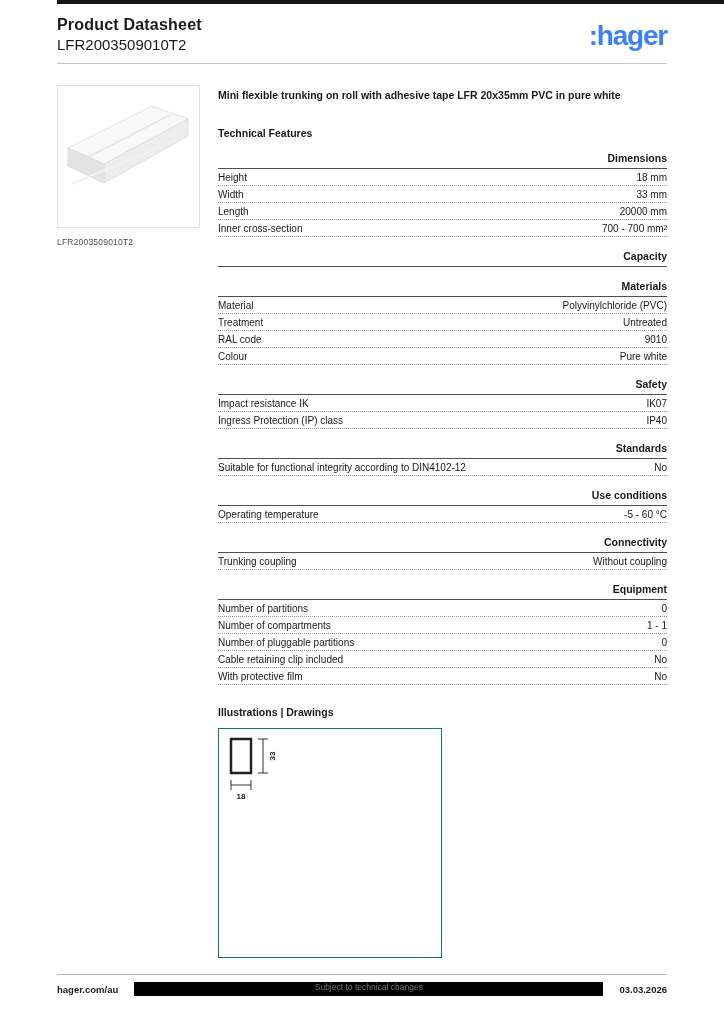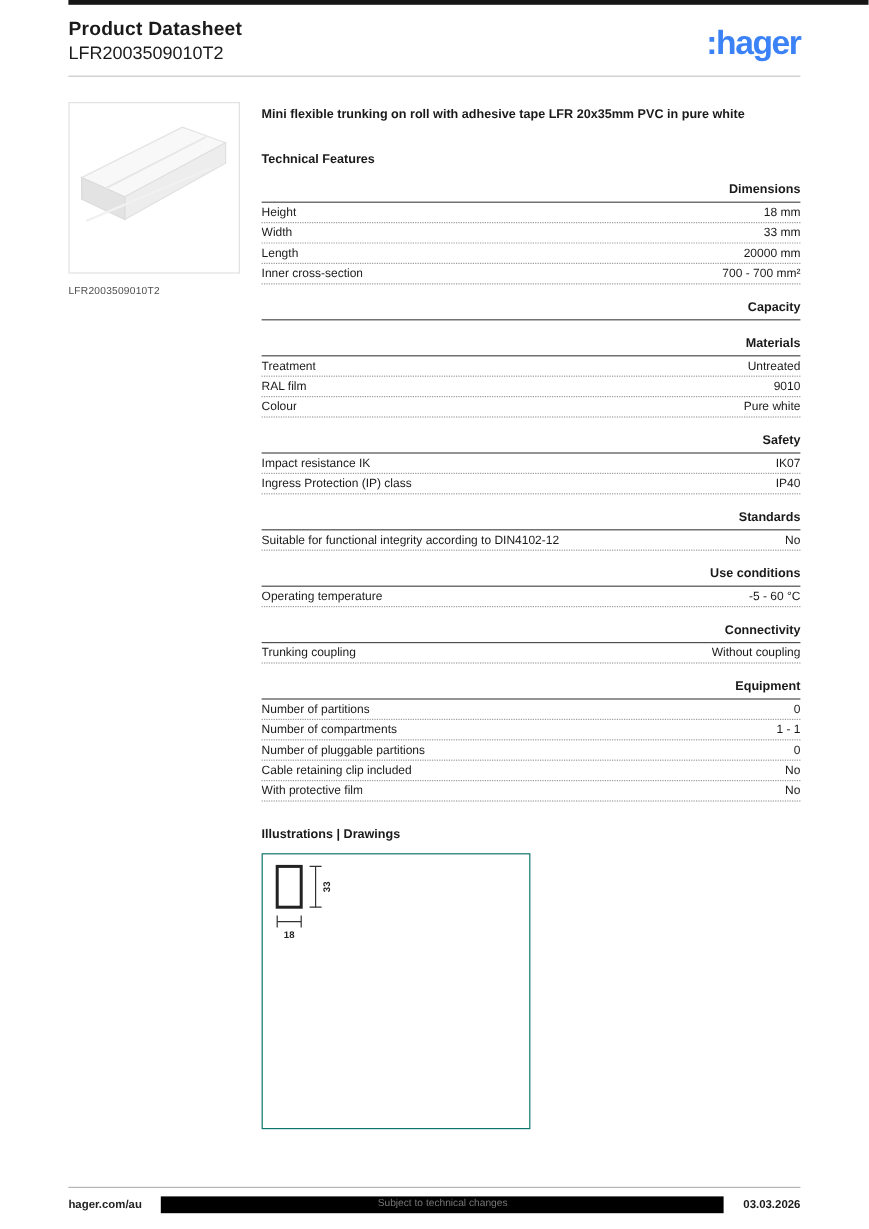--- a/index.html
+++ b/index.html
@@ -28,21 +28,21 @@
   .spec-heading { font-size:10.5px; font-weight:bold; padding-bottom:4px; border-bottom:1px solid #4f4f4f;text-align:right; }
   .spec-row { display:flex; justify-content:space-between; gap:10px; font-size:10px;
               padding:3px 0 2px; border-bottom:1px dotted #9b9b9b; }
   .spec-label { white-space:nowrap; overflow:hidden; text-overflow:ellipsis; }
   .spec-value { text-align:right; white-space:nowrap; }
 
   .illustrations { margin-top:21px; }
   .illu-heading { font-size:10.5px; font-weight:bold; }
   .drawing-box { width:224px; height:230px; border:1px solid #0f766e; margin-top:10px; background:#fff; }
 
-  .footer { margin-top:auto; padding-bottom:13px; }
+  .footer { margin-top:auto; padding-bottom:28px; }
   .footer-line { border-top:1px solid #b5b5b5; margin-bottom:7px; }
   .footer-row { display:flex; align-items:center; }
   .footer-site { font-size:9.5px; font-weight:bold; color:#222; text-decoration:none; }
   .footer-notice-bar { flex:1 1 auto; margin:0 16px; background:#000000; height:14px;
                        display:flex; align-items:flex-start; justify-content:center; }
   .footer-notice { font-size:8.5px; color:#767676; }
   .footer-date { font-size:9.5px; font-weight:bold; }
 
   svg text { font-family:"Liberation Sans", sans-serif; }
 </style>
@@ -97,25 +97,29 @@
               <span class="spec-label">Inner cross-section</span>
               <span class="spec-value">700 - 700 mm²</span>
             </div>
           </section>
           <section class="spec-section">
             <div class="spec-heading">Capacity</div>
           </section>
           <section class="spec-section">
             <div class="spec-heading">Materials</div>
             <div class="spec-row">
+              <span class="spec-label">Material</span>
+              <span class="spec-value">Polyvinylchloride (PVC)</span>
+            </div>
+            <div class="spec-row">
               <span class="spec-label">Treatment</span>
               <span class="spec-value">Untreated</span>
             </div>
             <div class="spec-row">
-              <span class="spec-label">RAL film</span>
+              <span class="spec-label">RAL code</span>
               <span class="spec-value">9010</span>
             </div>
             <div class="spec-row">
               <span class="spec-label">Colour</span>
               <span class="spec-value">Pure white</span>
             </div>
           </section>
           <section class="spec-section">
             <div class="spec-heading">Safety</div>
             <div class="spec-row">

